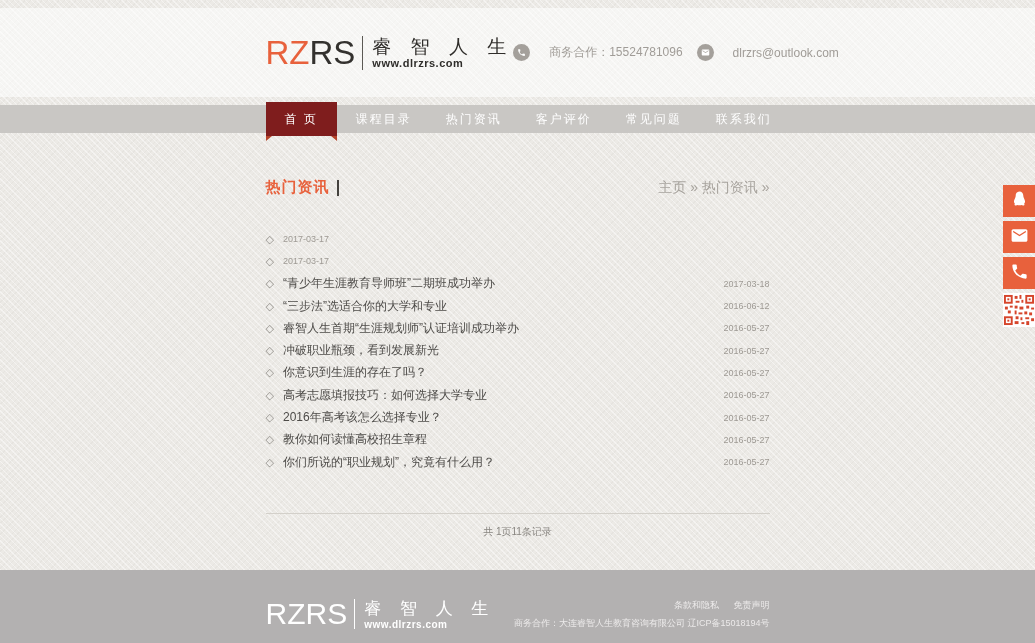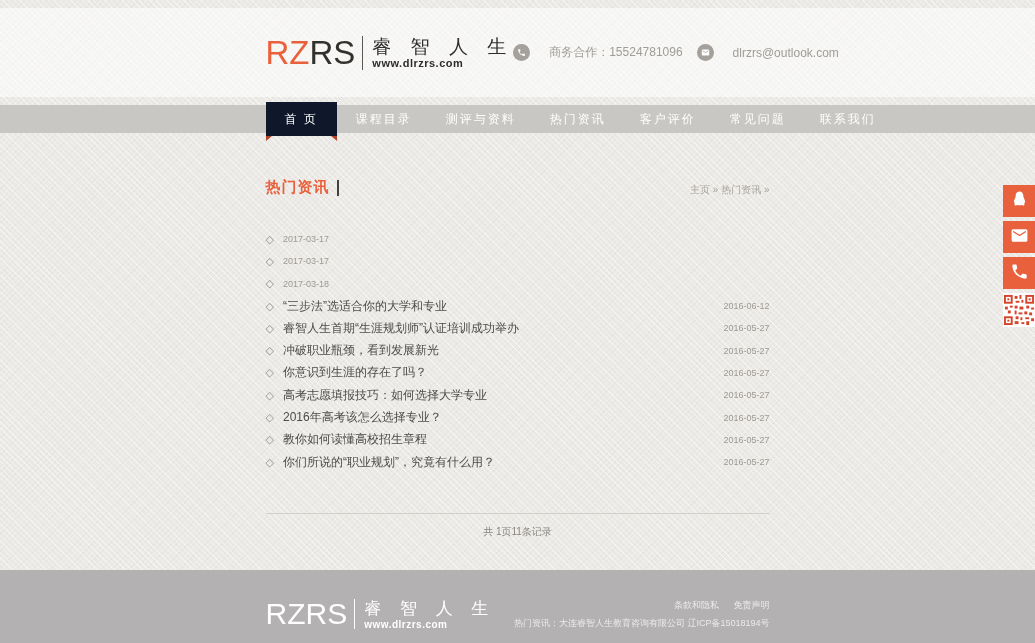--- a/index.html
+++ b/index.html
@@ -32,38 +32,38 @@
   .contacts { display:flex; align-items:center; gap:14px; }
   .contact { display:flex; align-items:center; gap:19px; font-size:12px; color:#a09c97; white-space:nowrap; }
   .contact-badge { width:17px; height:17px; border-radius:50%; background:#a4a09b; display:flex; align-items:center; justify-content:center; flex:0 0 auto; }
   .contact-badge svg { width:9px; height:9px; }
 
   
   .main-nav { background:#c9c7c4; height:28px; position:relative; z-index:3; }
   .nav-inner { display:flex; align-items:center; height:28px; }
   .nav-item { color:#fff; font-size:12px; letter-spacing:2px; line-height:28px; padding:0 17px; cursor:pointer; white-space:nowrap; text-decoration:none; }
   .nav-item.active {
-    position:relative; background:#0f172a; height:34px; line-height:34px;
+    position:relative; background:#7f1d1d; height:34px; line-height:34px;
     padding:0 19px; margin-right:2px;
   }
   .nav-item.active::before {
     content:""; position:absolute; left:0; bottom:-5px; width:0; height:0;
     border-top:5px solid #b5432a; border-right:6px solid transparent;
   }
   .nav-item.active::after {
     content:""; position:absolute; right:0; bottom:-5px; width:0; height:0;
     border-top:5px solid #b5432a; border-left:6px solid transparent;
   }
 
   
   .main { padding-top:37px; }
   .page-head { display:flex; justify-content:space-between; align-items:flex-end; }
   .page-title { display:flex; align-items:center; font-size:15px; font-weight:bold; color:#e8613c; letter-spacing:1px; }
   .title-bar { display:inline-block; width:2px; height:16px; background:#44423e; margin-left:7px; }
-  .breadcrumb { font-size:10px; color:#a7a39d; cursor:pointer; }
+  .breadcrumb { font-size:14px; color:#a7a39d; cursor:pointer; }
 
   .article-list { list-style:none; margin-top:31px; }
   .article-row { display:flex; align-items:center; height:22.3px; }
   .bullet { color:#8f8c87; font-size:11px; margin-right:9px; line-height:1; }
   .a-title { flex:1; font-size:12px; color:#4d4b48; text-decoration:none; cursor:pointer; white-space:nowrap; overflow:hidden; }
   .a-date { font-size:9px; color:#9e9a94; }
 
   .list-divider { border:none; border-top:1px solid #d3d0ca; margin-top:40px; }
   .pagination { text-align:center; font-size:10px; color:#898681; margin-top:11px; }
 
@@ -120,21 +120,20 @@
           <span>dlrzrs@outlook.com</span>
         </div>
       </div>
     </div>
   </header>
 
   <nav class="main-nav">
     <div class="container nav-inner">
       <a class="nav-item active">首 页</a>
       <a class="nav-item">课程目录</a>
-      <a class="nav-item">测评与资料</a>
       <a class="nav-item">热门资讯</a>
       <a class="nav-item">客户评价</a>
       <a class="nav-item">常见问题</a>
       <a class="nav-item">联系我们</a>
     </div>
   </nav>
 
   <main class="main container">
     <div class="page-head">
       <h2 class="page-title">
@@ -148,20 +147,21 @@
       <li class="article-row">
         <span class="bullet">◇</span>
         <span class="a-date">2017-03-17</span>
       </li>
       <li class="article-row">
         <span class="bullet">◇</span>
         <span class="a-date">2017-03-17</span>
       </li>
       <li class="article-row">
         <span class="bullet">◇</span>
+        <a class="a-title">“青少年生涯教育导师班”二期班成功举办</a>
         <span class="a-date">2017-03-18</span>
       </li>
       <li class="article-row">
         <span class="bullet">◇</span>
         <a class="a-title">“三步法”选适合你的大学和专业</a>
         <span class="a-date">2016-06-12</span>
       </li>
       <li class="article-row">
         <span class="bullet">◇</span>
         <a class="a-title">睿智人生首期“生涯规划师”认证培训成功举办</a>
@@ -211,21 +211,21 @@
         <span class="logo-cn-block">
           <span class="logo-cn">睿 智 人 生</span>
           <span class="logo-url">www.dlrzrs.com</span>
         </span>
       </a>
       <div class="f-right">
         <div class="f-links">
           <a>条款和隐私</a>
           <a>免责声明</a>
         </div>
-        <div class="f-copy">热门资讯：大连睿智人生教育咨询有限公司 辽ICP备15018194号</div>
+        <div class="f-copy">商务合作：大连睿智人生教育咨询有限公司 辽ICP备15018194号</div>
       </div>
     </div>
   </footer>
 
   <aside class="quickbar">
     <div class="qb-btn">
       <span>
         <svg viewBox="0 0 24 24" width="19" height="19">
             <path fill="#fff" d="M12 2c-2.9 0-4.8 2.2-4.8 5.2 0 .9-.2 1.8-.7 2.8-.8 1.6-1.5 3.2-1.5 4.6 0 1.1.4 2 1.1 2.6-.3.6-.4 1.2-.3 1.7.2.8 1.9.7 3.1-.1 1 .4 2 .6 3.1.6s2.1-.2 3.1-.6c1.2.8 2.9.9 3.1.1.1-.5 0-1.1-.3-1.7.7-.6 1.1-1.5 1.1-2.6 0-1.4-.7-3-1.5-4.6-.5-1-.7-1.9-.7-2.8C16.8 4.2 14.9 2 12 2z"></path>
           </svg>

